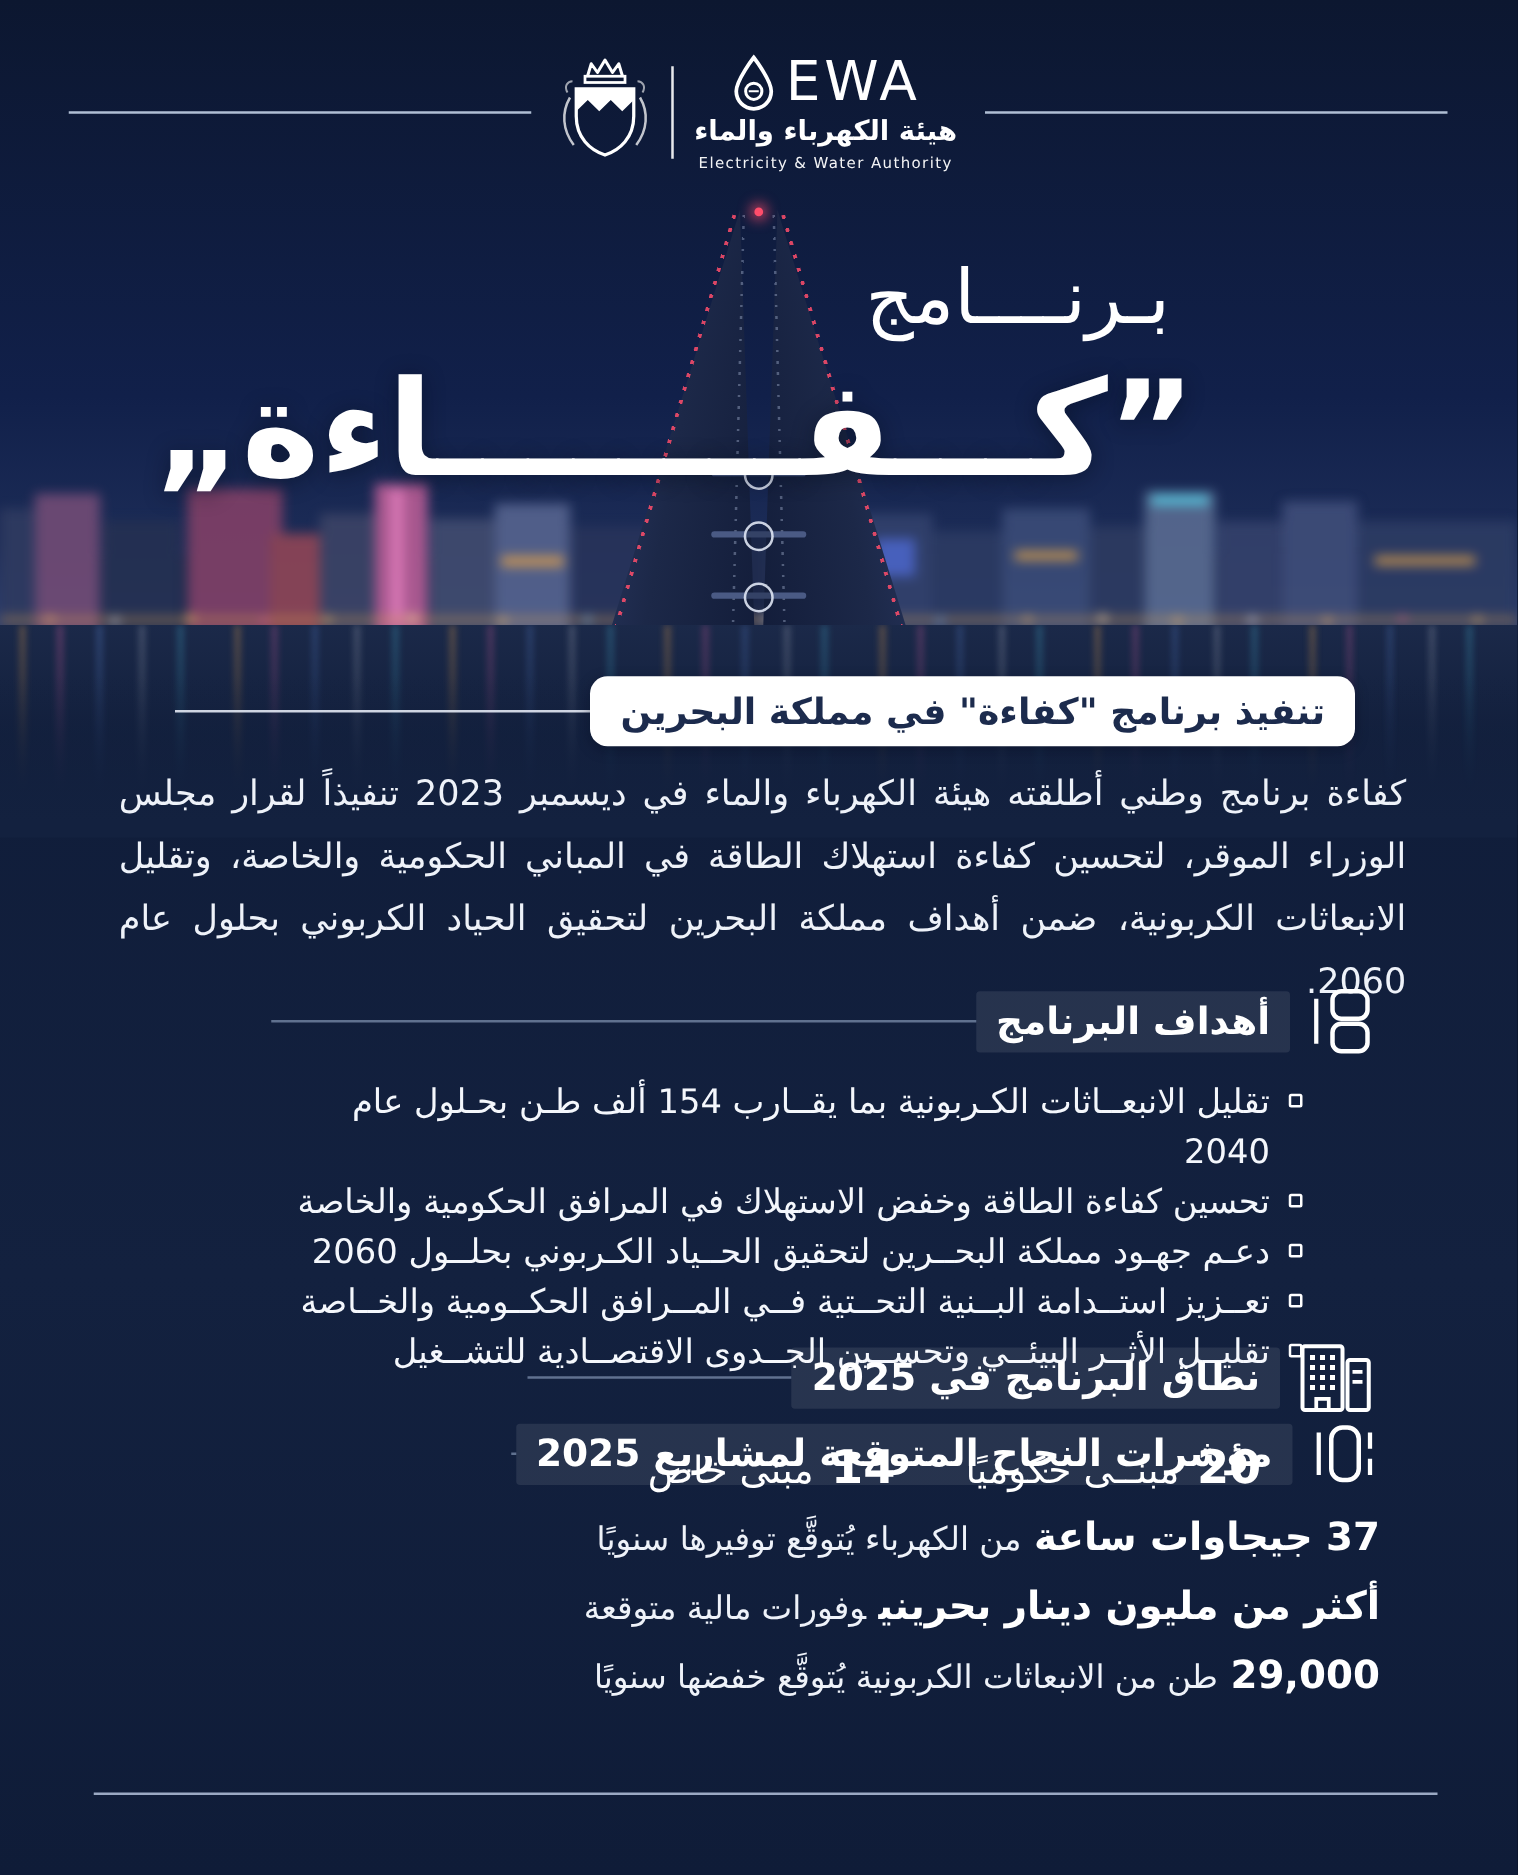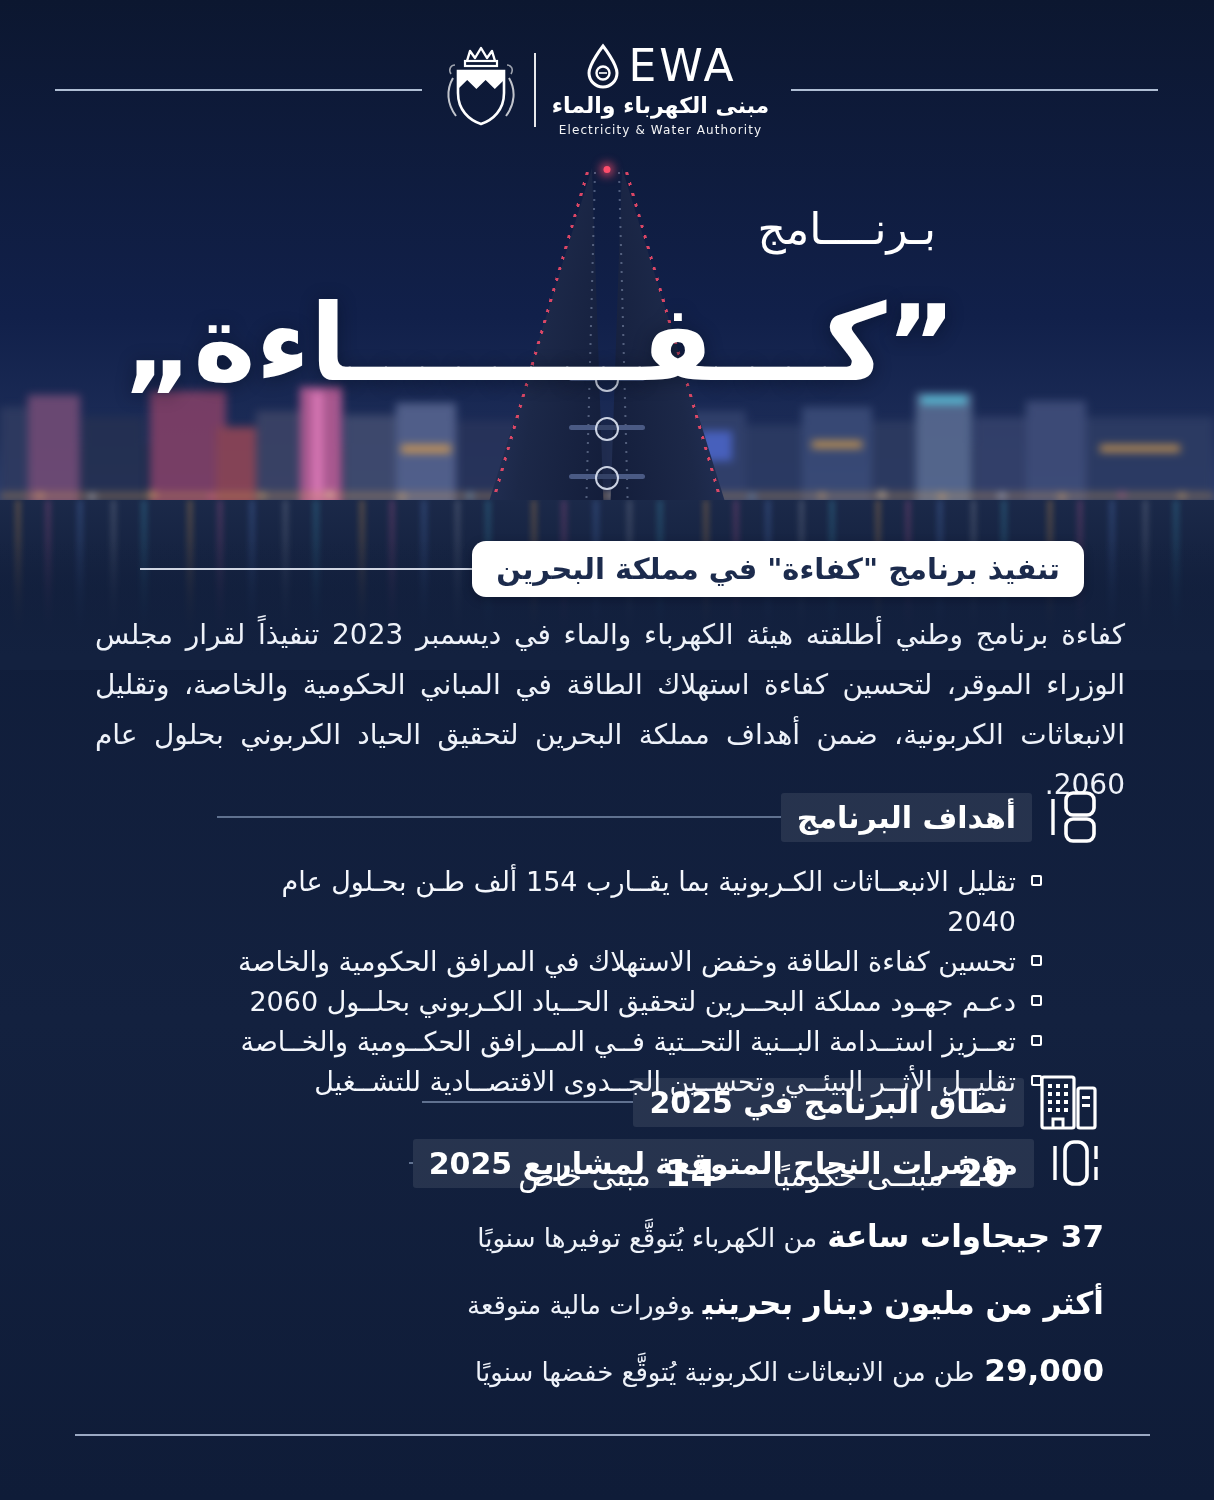--- a/index.html
+++ b/index.html
@@ -58,21 +58,21 @@
   .brand-line{ flex:1; height:2px; background:rgba(205,220,240,.85); }
   .brand-lockup{ display:flex; align-items:center; gap:16px; padding:0 22px; }
   .brand-sep{ width:2px; height:74px; background:rgba(255,255,255,.9); }
   .brand-col{ display:flex; flex-direction:column; align-items:center; }
   .brand-top{ display:flex; align-items:center; gap:8px; }
   .brand-abbr{ font-size:44px; letter-spacing:3px; font-weight:400; line-height:1; }
   .brand-ar{ font-size:22px; font-weight:bold; margin-top:4px; }
   .brand-en{ font-size:12px; letter-spacing:1.1px; font-weight:normal; margin-top:5px; opacity:.95; }
 
   
-  .hero-t1{ position:absolute; top:203px; right:278px; z-index:5; font-size:44px; font-weight:400; direction:rtl; }
+  .hero-t1{ position:absolute; top:203px; right:278px; z-index:5; font-size:60px; font-weight:400; direction:rtl; }
   .hero-t2{ position:absolute; top:280px; right:258px; z-index:5; font-size:106px; font-weight:bold; direction:rtl; line-height:1.2;
     text-shadow:0 2px 18px rgba(5,10,25,.45); }
 
   
   .badge-row{ position:absolute; top:541px; left:140px; right:130px; display:flex; align-items:center; z-index:6; }
   .badge-line{ flex:1; height:2px; background:rgba(240,245,255,.85); }
   .badge{ background:#fff; color:#1c2b4d; border-radius:14px; padding:11px 24px;
     font-size:29px; font-weight:bold; direction:rtl; white-space:nowrap; box-shadow:0 3px 10px rgba(5,10,25,.35); }
 
   
@@ -92,21 +92,21 @@
   .gbullet{ flex:0 0 auto; width:11px; height:11px; border:2.5px solid #fff; border-radius:2px; margin-top:13px; }
 
   .scope{ position:absolute; top:1072px; right:110px; left:418px; z-index:5; }
   .scope-stats{ margin-top:20px; padding-right:95px; direction:rtl; display:flex; align-items:baseline; gap:56px; }
   .stat{ display:flex; align-items:baseline; gap:14px; }
   .stat-val{ font-size:37px; font-weight:bold; }
   .stat-lab{ font-size:30px; }
 
   .indicators{ position:absolute; top:1134px; right:110px; left:405px; z-index:5; }
   .ind-list{ margin-top:18px; direction:rtl; }
-  .ind-item{ font-size:26px; line-height:52px; margin-bottom:13px; white-space:nowrap; text-align:right; color:#eef2f9; }
+  .ind-item{ font-size:26px; line-height:40px; margin-bottom:13px; white-space:nowrap; text-align:right; color:#eef2f9; }
   .ind-bold{ font-size:31px; font-weight:bold; color:#fff; }
   .ind-rest{ margin-right:10px; }
 
   .footer-line{ position:absolute; top:1434px; left:75px; right:64px; height:2px;
     background:rgba(190,205,230,.8); z-index:5; }
 
   svg{ display:block; }
 </style>
 </head>
 <body>
@@ -206,21 +206,21 @@
         <span class="brand-top">
           <span>
             <svg width="36" height="46" viewBox="0 0 36 46" fill="none" stroke="#ffffff">
               <path d="M18 3 C18 3 32 21 32 30 a14 14 0 0 1 -28 0 C4 21 18 3 18 3 Z" stroke-width="3"></path>
               <circle cx="18" cy="30" r="6.5" stroke-width="2.4"></circle>
               <path d="M14 30 h8" stroke-width="1.6"></path>
             </svg>
           </span>
           <span class="brand-abbr">EWA</span>
         </span>
-        <span class="brand-ar" dir="rtl">مبنى الكهرباء والماء</span>
+        <span class="brand-ar" dir="rtl">هيئة الكهرباء والماء</span>
         <span class="brand-en">Electricity &amp; Water Authority</span>
       </span>
     </div>
     <div class="brand-line"></div>
   </div>
 
   <div class="hero-t1">بـرنــــامج</div>
   <div class="hero-t2">”كـــفــــــــاءة„</div>
 
   <div class="badge-row">

